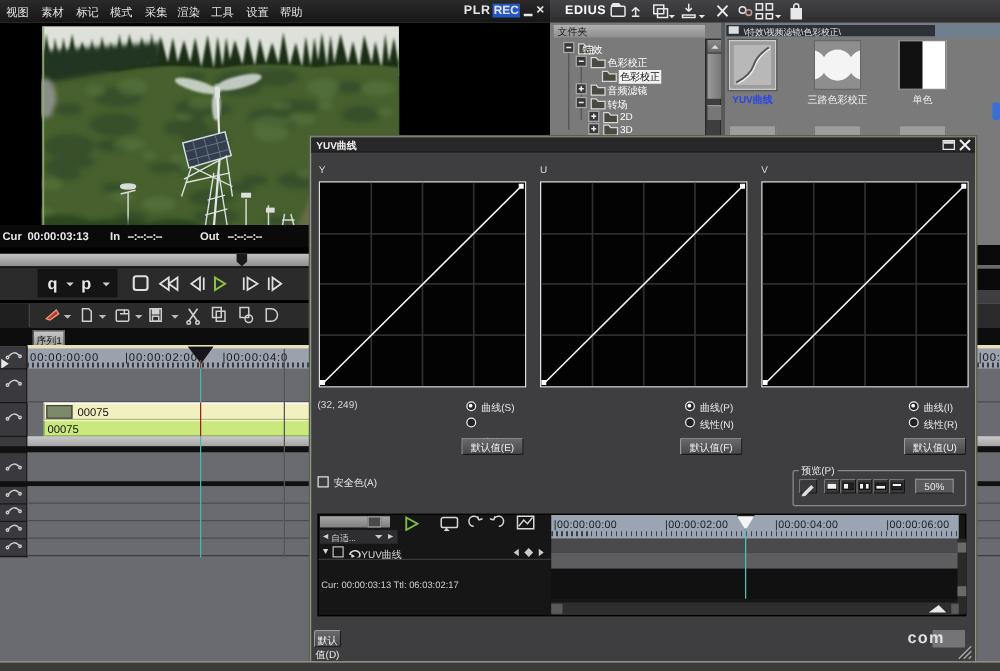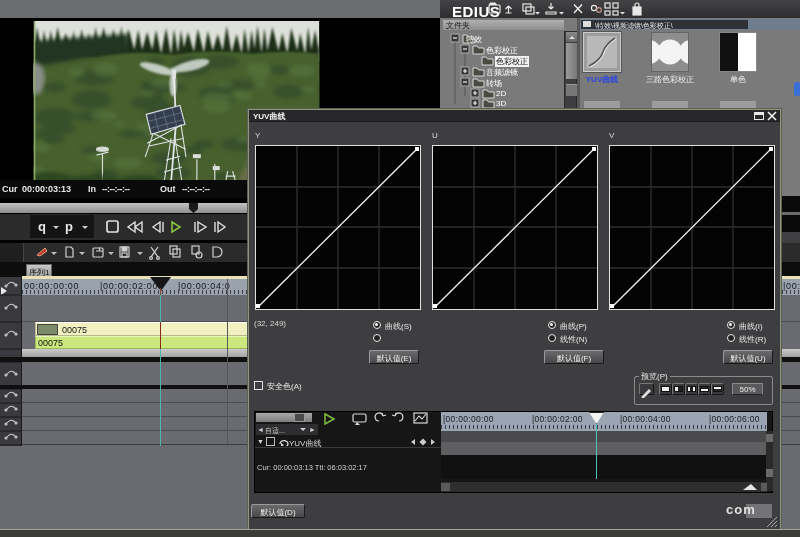--- a/index.html
+++ b/index.html
@@ -19,23 +19,38 @@
 .radio{width:8px;height:8px;border:1.3px solid #ececec;border-radius:50%;background:#222}
 .radio.on::after{content:"";position:absolute;left:1.2px;top:1.2px;width:3px;height:3px;border-radius:50%;background:#fff}
 .rlb{font-size:8px;color:#e8e8e8}
 .dbtn{height:14px;background:linear-gradient(#6a6a6c,#48484a);border:1px solid #9a9a9a;border-bottom-color:#1a1a1a;border-right-color:#1a1a1a;border-radius:2px;color:#f0f0f0;font-size:8px;text-align:center;padding-top:2px}
 .pbtn{height:12px;background:#3a3a3c;border:1px solid #777;border-bottom-color:#151515;border-right-color:#151515;border-radius:2px}
 .pic{width:9px;height:6px;margin:2px auto 0;border:1px solid #111}
 </style></head>
 <body>
 <div id="root">
 
+<div class="ab menubar">
+<span class="mi" style="left:5px">视图</span>
+<span class="mi" style="left:33px">素材</span>
+<span class="mi" style="left:61px">标记</span>
+<span class="mi" style="left:88px">模式</span>
+<span class="mi" style="left:116px">采集</span>
+<span class="mi" style="left:142px">渲染</span>
+<span class="mi" style="left:169px">工具</span>
+<span class="mi" style="left:197px">设置</span>
+<span class="mi" style="left:224px">帮助</span>
+<span style="position:absolute;left:371px;top:3px;font-weight:bold;font-size:10px;letter-spacing:.5px">PLR</span>
+<span style="position:absolute;left:394px;top:3px;font-weight:bold;font-size:9.5px;background:#2257c8;padding:0 1px">REC</span>
+<div style="position:absolute;left:419px;top:11px;width:7px;height:2px;background:#e8e8e8"></div>
+<span style="position:absolute;left:429px;top:2px;font-weight:bold;font-size:11px">×</span>
+</div>
 
 <div class="ab etitle">
-<span style="position:absolute;left:12px;top:3px;font-weight:bold;font-size:15px;letter-spacing:.5px">EDIUS</span>
+<span style="position:absolute;left:12px;top:3px;font-weight:bold;font-size:10px;letter-spacing:.5px">EDIUS</span>
 <svg style="position:absolute;left:46px;top:0" width="170" height="18" viewBox="0 0 170 18" fill="none" stroke="#e8e8e8" stroke-width="1.2">
 <rect x="3" y="5" width="11" height="8" rx="1"></rect>
         <path d="M3 5 l1.5 -2 h4.5 l1.5 2" fill="#e8e8e8"></path>
 <path d="M22.5 13 v-7 m0 0 l-3 3 m3 -3 l3 3 M19.5 13 h6"></path>
 <rect x="37" y="4" width="8" height="7"></rect>
         <rect x="40" y="7" width="8" height="7"></rect>
         <path d="M49 12 l2.5 2.5 l2.5 -2.5 z" fill="#e8e8e8" stroke="none"></path>
 <path d="M65 3 v6 m0 0 l-2.5 -2.5 m2.5 2.5 l2.5 -2.5 M60 12 h10 v2 h-10 z"></path>
         <path d="M73 12 l2.5 2.5 l2.5 -2.5 z" fill="#e8e8e8" stroke="none"></path>
 <path d="M88 4.5 l8 8.5 m0 -8.5 l-8 8.5" stroke-width="1.5"></path>
@@ -450,21 +465,21 @@
       <span class="ab rlb" style="left:136px;top:239px">线性(I)</span>
   <div class="ab radio on" style="left:299px;top:211px"></div>
       <span class="ab rlb" style="left:311px;top:211px">曲线(P)</span>
   <div class="ab radio" style="left:299px;top:224px"></div>
       <span class="ab rlb" style="left:311px;top:224px">线性(N)</span>
   <div class="ab radio on" style="left:478px;top:211px"></div>
       <span class="ab rlb" style="left:490px;top:211px">曲线(I)</span>
   <div class="ab radio" style="left:478px;top:224px"></div>
       <span class="ab rlb" style="left:490px;top:224px">线性(R)</span>
   <div class="ab dbtn" style="left:120px;top:240px;width:50px">默认值(E)</div>
-  <div class="ab dbtn" style="left:295px;top:240px;width:60px">默认值(F)</div>
+  <div class="ab dbtn" style="left:295px;top:240px;width:50px">默认值(F)</div>
   <div class="ab dbtn" style="left:474px;top:240px;width:50px">默认值(U)</div>
 
   <div class="ab" style="left:5px;top:271px;width:9px;height:9px;border:1px solid #e0e0e0;background:#3e3e40"></div>
   <span class="ab" style="left:18px;top:271px;font-size:8px;color:#e8e8e8">安全色(A)</span>
 
   <div class="ab" style="left:385px;top:266px;width:139px;height:29px;border:1px solid #8a8a8a;border-radius:2px"></div>
   <span class="ab" style="left:390px;top:261px;font-size:8px;color:#e8e8e8;background:#3e3e40;padding:0 2px">预览(P)</span>
   <div class="ab pbtn" style="left:390px;top:273px;width:15px"><svg width="13" height="10">
           <path d="M2 8 L9 1 l2 2 L4 10 z M2 8 l-1 3 l3 -1" fill="#ddd"></path>
         </svg></div>
@@ -540,21 +555,21 @@
 
     <div class="ab" style="left:186px;top:70px;width:326px;height:10px;background:#2e2e2e">
       <div class="ab" style="left:0;top:1px;width:9px;height:8px;background:#5a5a5a"></div>
       <svg class="ab" style="left:300px;top:0" width="20" height="10">
             <path d="M2 8 L16 8 L10 2 z" fill="#e8e8e8"></path>
           </svg>
       <div class="ab" style="left:320px;top:1px;width:6px;height:8px;background:#5a5a5a"></div>
     </div>
   </div>
 
-  <div class="ab dbtn" style="left:2px;top:394px;width:54px">默认值(D)</div>
+  <div class="ab dbtn" style="left:2px;top:394px;width:22px">默认值(D)</div>
   <div class="ab" style="left:497px;top:394px;width:26px;height:14px;background:#747476"></div>
   <span class="ab" style="left:477px;top:392px;font-size:13px;font-weight:bold;color:#e0e0e0;letter-spacing:1px">com</span>
   <svg class="ab" style="left:516px;top:405px" width="13" height="13">
         <path d="M12 2 L2 12 M12 6 L6 12 M12 10 L10 12" stroke="#aaa" stroke-width="1"></path>
       </svg>
 </div>
 
 </div>
 
 </body></html>

